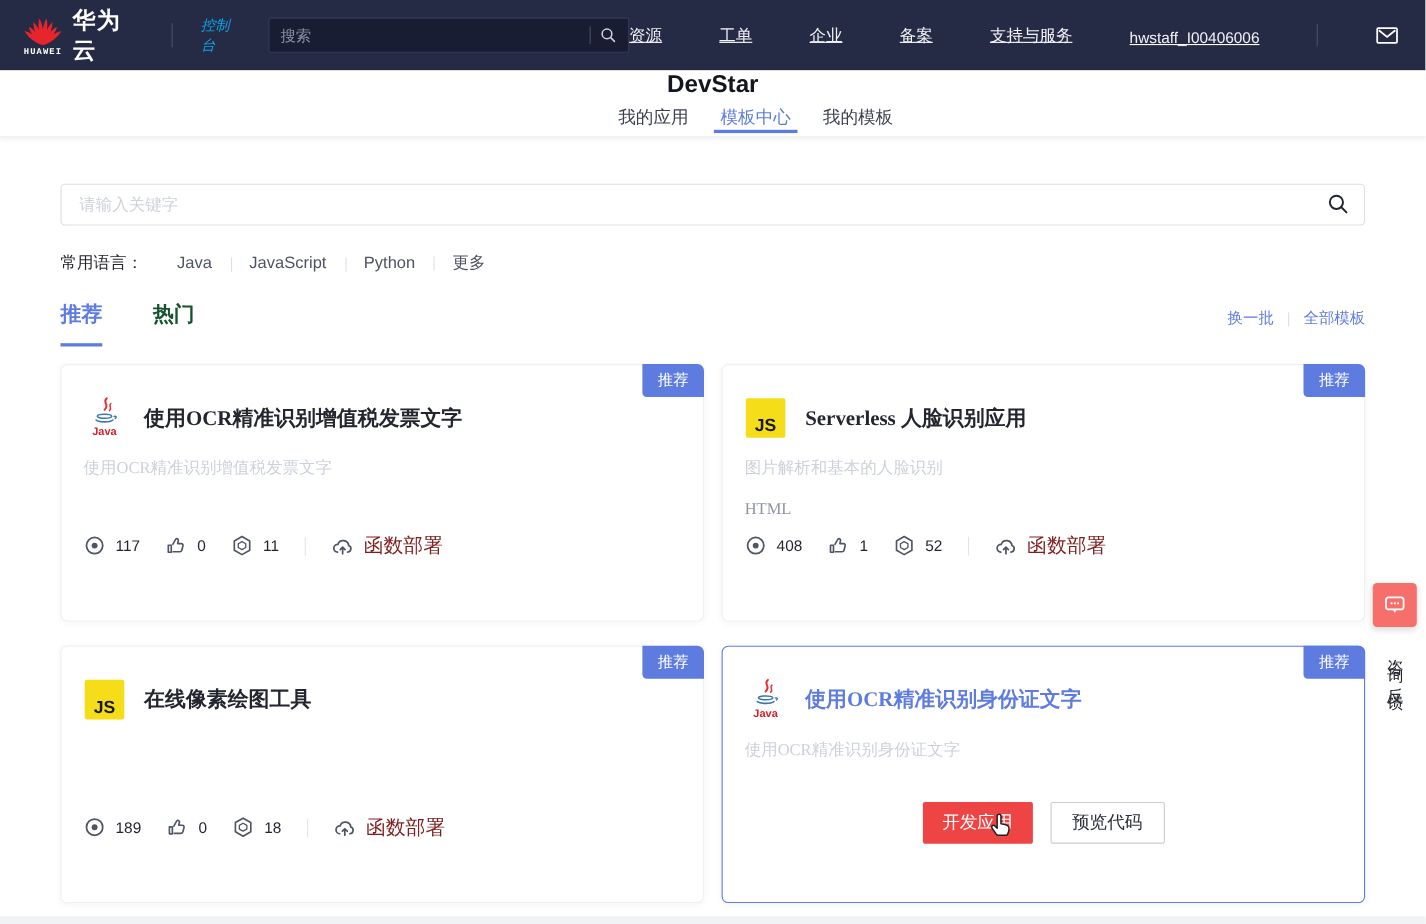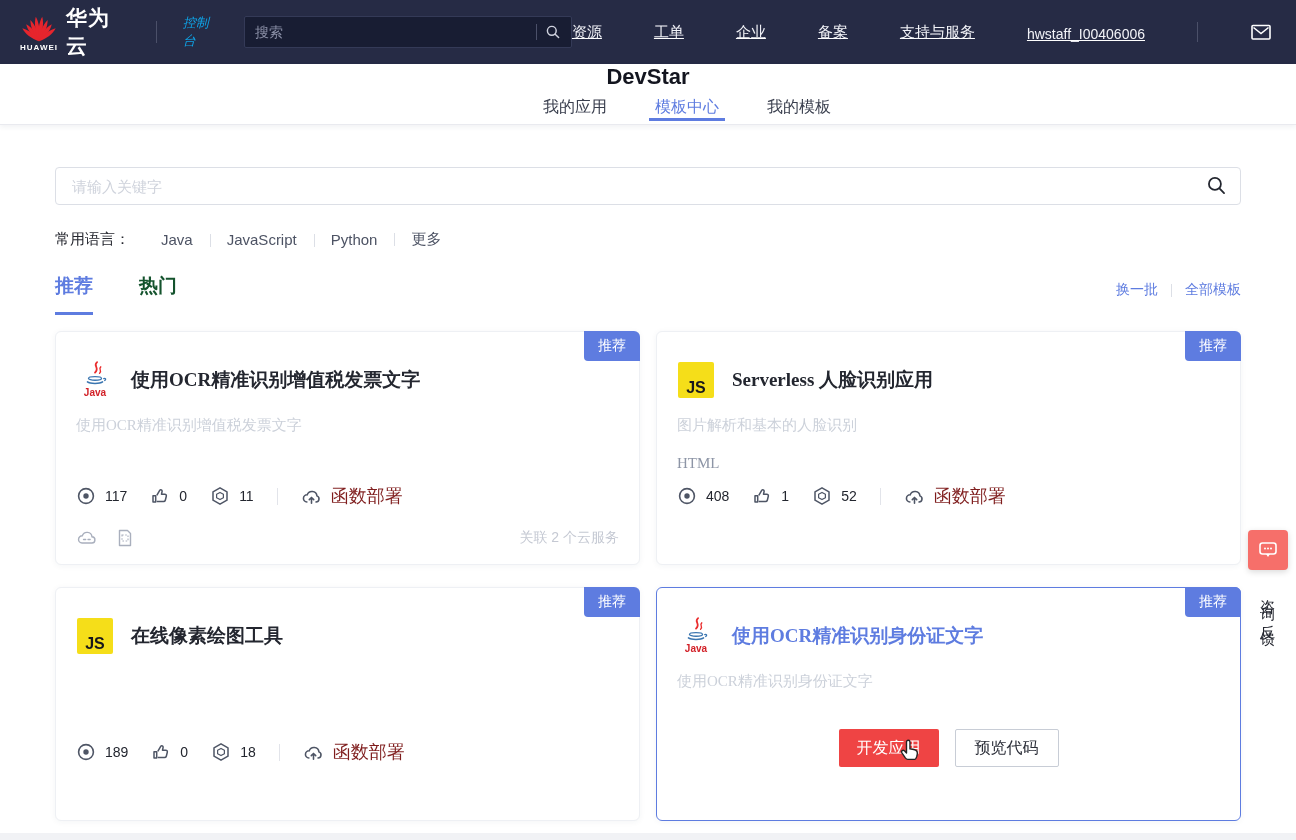--- a/index.html
+++ b/index.html
@@ -2,21 +2,21 @@
 <html><head>
 <meta charset="utf-8">
 <style>
   * { margin:0; padding:0; box-sizing:border-box; }
   html,body { width:1296px; height:840px; overflow:hidden; background:#fff;
     font-family:"Liberation Sans","DejaVu Sans",sans-serif; }
 
   
   .topnav { height:64px; background:#262b45; display:flex; align-items:center;
     padding:0 24px 0 18px; color:#fff; }
-  .logo { display:flex; flex-direction:column; align-items:center; line-height:1; cursor:pointer; }
+  .logo { display:flex; flex-direction:column; align-items:center; line-height:1; cursor:pointer;font-family:Liberation Mono, monospace; }
   .logo svg { width:42px; height:30px; display:block; }
   .logo-sub { font-size:8px; letter-spacing:1px; font-weight:bold; margin-top:1px; }
   .brand { font-size:21px; font-weight:bold; margin-left:6px; letter-spacing:1px; }
   .nav-vdiv { width:1px; height:22px; background:#4b5069; margin:0 26px 0 30px; }
   .console { font-size:13px; color:#0ea5e9; cursor:pointer;font-style:italic; }
   .nav-search { margin-left:26px; width:360px; height:32px; background:#181d33;
     border:1px solid #343a57; border-radius:2px; display:flex; align-items:center; padding:0 10px; }
   .nav-search input { flex:1; background:transparent; border:none; outline:none;
     color:#e8eaf2; font-size:14px; font-family:inherit; }
   .nav-search input::placeholder { color:#8a8fa6; }
@@ -25,21 +25,21 @@
   .nav-item { font-size:15px; color:#f2f3f8; cursor:pointer; white-space:nowrap; }
   .nav-user { font-size:14px; color:#f2f3f8; cursor:pointer; }
   .nav-vdiv2 { width:1px; height:20px; background:#4b5069; }
   .mail { cursor:pointer; display:flex; }
 
   
   .subnav { height:61px; background:#fff; display:flex; align-items:center;
     padding:0 30px; border-bottom:1px solid #e9eaef;
     box-shadow:0 2px 5px rgba(40,50,80,.07); position:relative; z-index:3;flex-direction:column; }
   .product { font-size:22px; font-weight:bold; color:#13151f; }
-  .subnav-tabs { display:flex; margin-left:78px; gap:36px; height:100%; }
+  .subnav-tabs { display:flex; margin-left:78px; gap:17px; height:100%; }
   .subtab { font-size:16px; color:#3a3f4e; display:flex; align-items:center;
     height:100%; position:relative; cursor:pointer; padding:0 6px; }
   .subtab.active { color:#5e7ce0; }
   .subtab.active::after { content:""; position:absolute; left:0; right:0; bottom:3px;
     height:3px; background:#5e7ce0; }
 
   
   .content { padding:42px 55px 0 55px; }
   .searchbar { position:relative; }
   .searchbar input { width:100%; height:38px; border:1px solid #dcdfe6; border-radius:4px;
@@ -239,33 +239,20 @@
         </span>
         <span class="stat-div"></span>
         <span class="deploy">
           <svg width="21" height="21" viewBox="0 0 20 20">
             <path d="M5.6 15.2a3.4 3.4 0 0 1 .3-6.8 4.8 4.8 0 0 1 9.3 1 3 3 0 0 1-.9 5.8" fill="none" stroke="currentColor" stroke-width="1.5" stroke-linecap="round"></path>
             <path d="M10 16.5v-5M7.9 13l2.1-2.1L12.1 13" fill="none" stroke="currentColor" stroke-width="1.5" stroke-linecap="round" stroke-linejoin="round"></path>
           </svg>
           <span class="lbl">函数部署</span>
         </span>
       </div>
-      <div class="card-foot">
-        <div class="foot-icons">
-          <svg width="22" height="20" viewBox="0 0 22 20">
-            <path d="M6 15a3.6 3.6 0 0 1 .3-7.2 5 5 0 0 1 9.7 1A3.1 3.1 0 0 1 15.6 15z" fill="none" stroke="currentColor" stroke-width="1.4" stroke-linecap="round"></path>
-            <path d="M7.5 11.5h2.2M12 11.5h2.2" stroke="currentColor" stroke-width="1.3" stroke-linecap="round"></path>
-          </svg>
-          <svg width="20" height="20" viewBox="0 0 20 20">
-            <path d="M4.5 2.5h8l3 3v12h-11z" fill="none" stroke="currentColor" stroke-width="1.4" stroke-linejoin="round"></path>
-            <rect x="7" y="7" width="6" height="6" fill="none" stroke="currentColor" stroke-width="1.1" stroke-dasharray="1.6 1.6"></rect>
-          </svg>
-        </div>
-        <span class="foot-note">关联 2 个云服务</span>
-      </div>
     </article>
 
     <article class="card">
       <span class="badge">推荐</span>
       <div class="card-head">
         <div class="tpl-icon">
           <span class="js-badge">JS</span>
         </div>
         <h3 class="card-title">Serverless 人脸识别应用</h3>
       </div>

